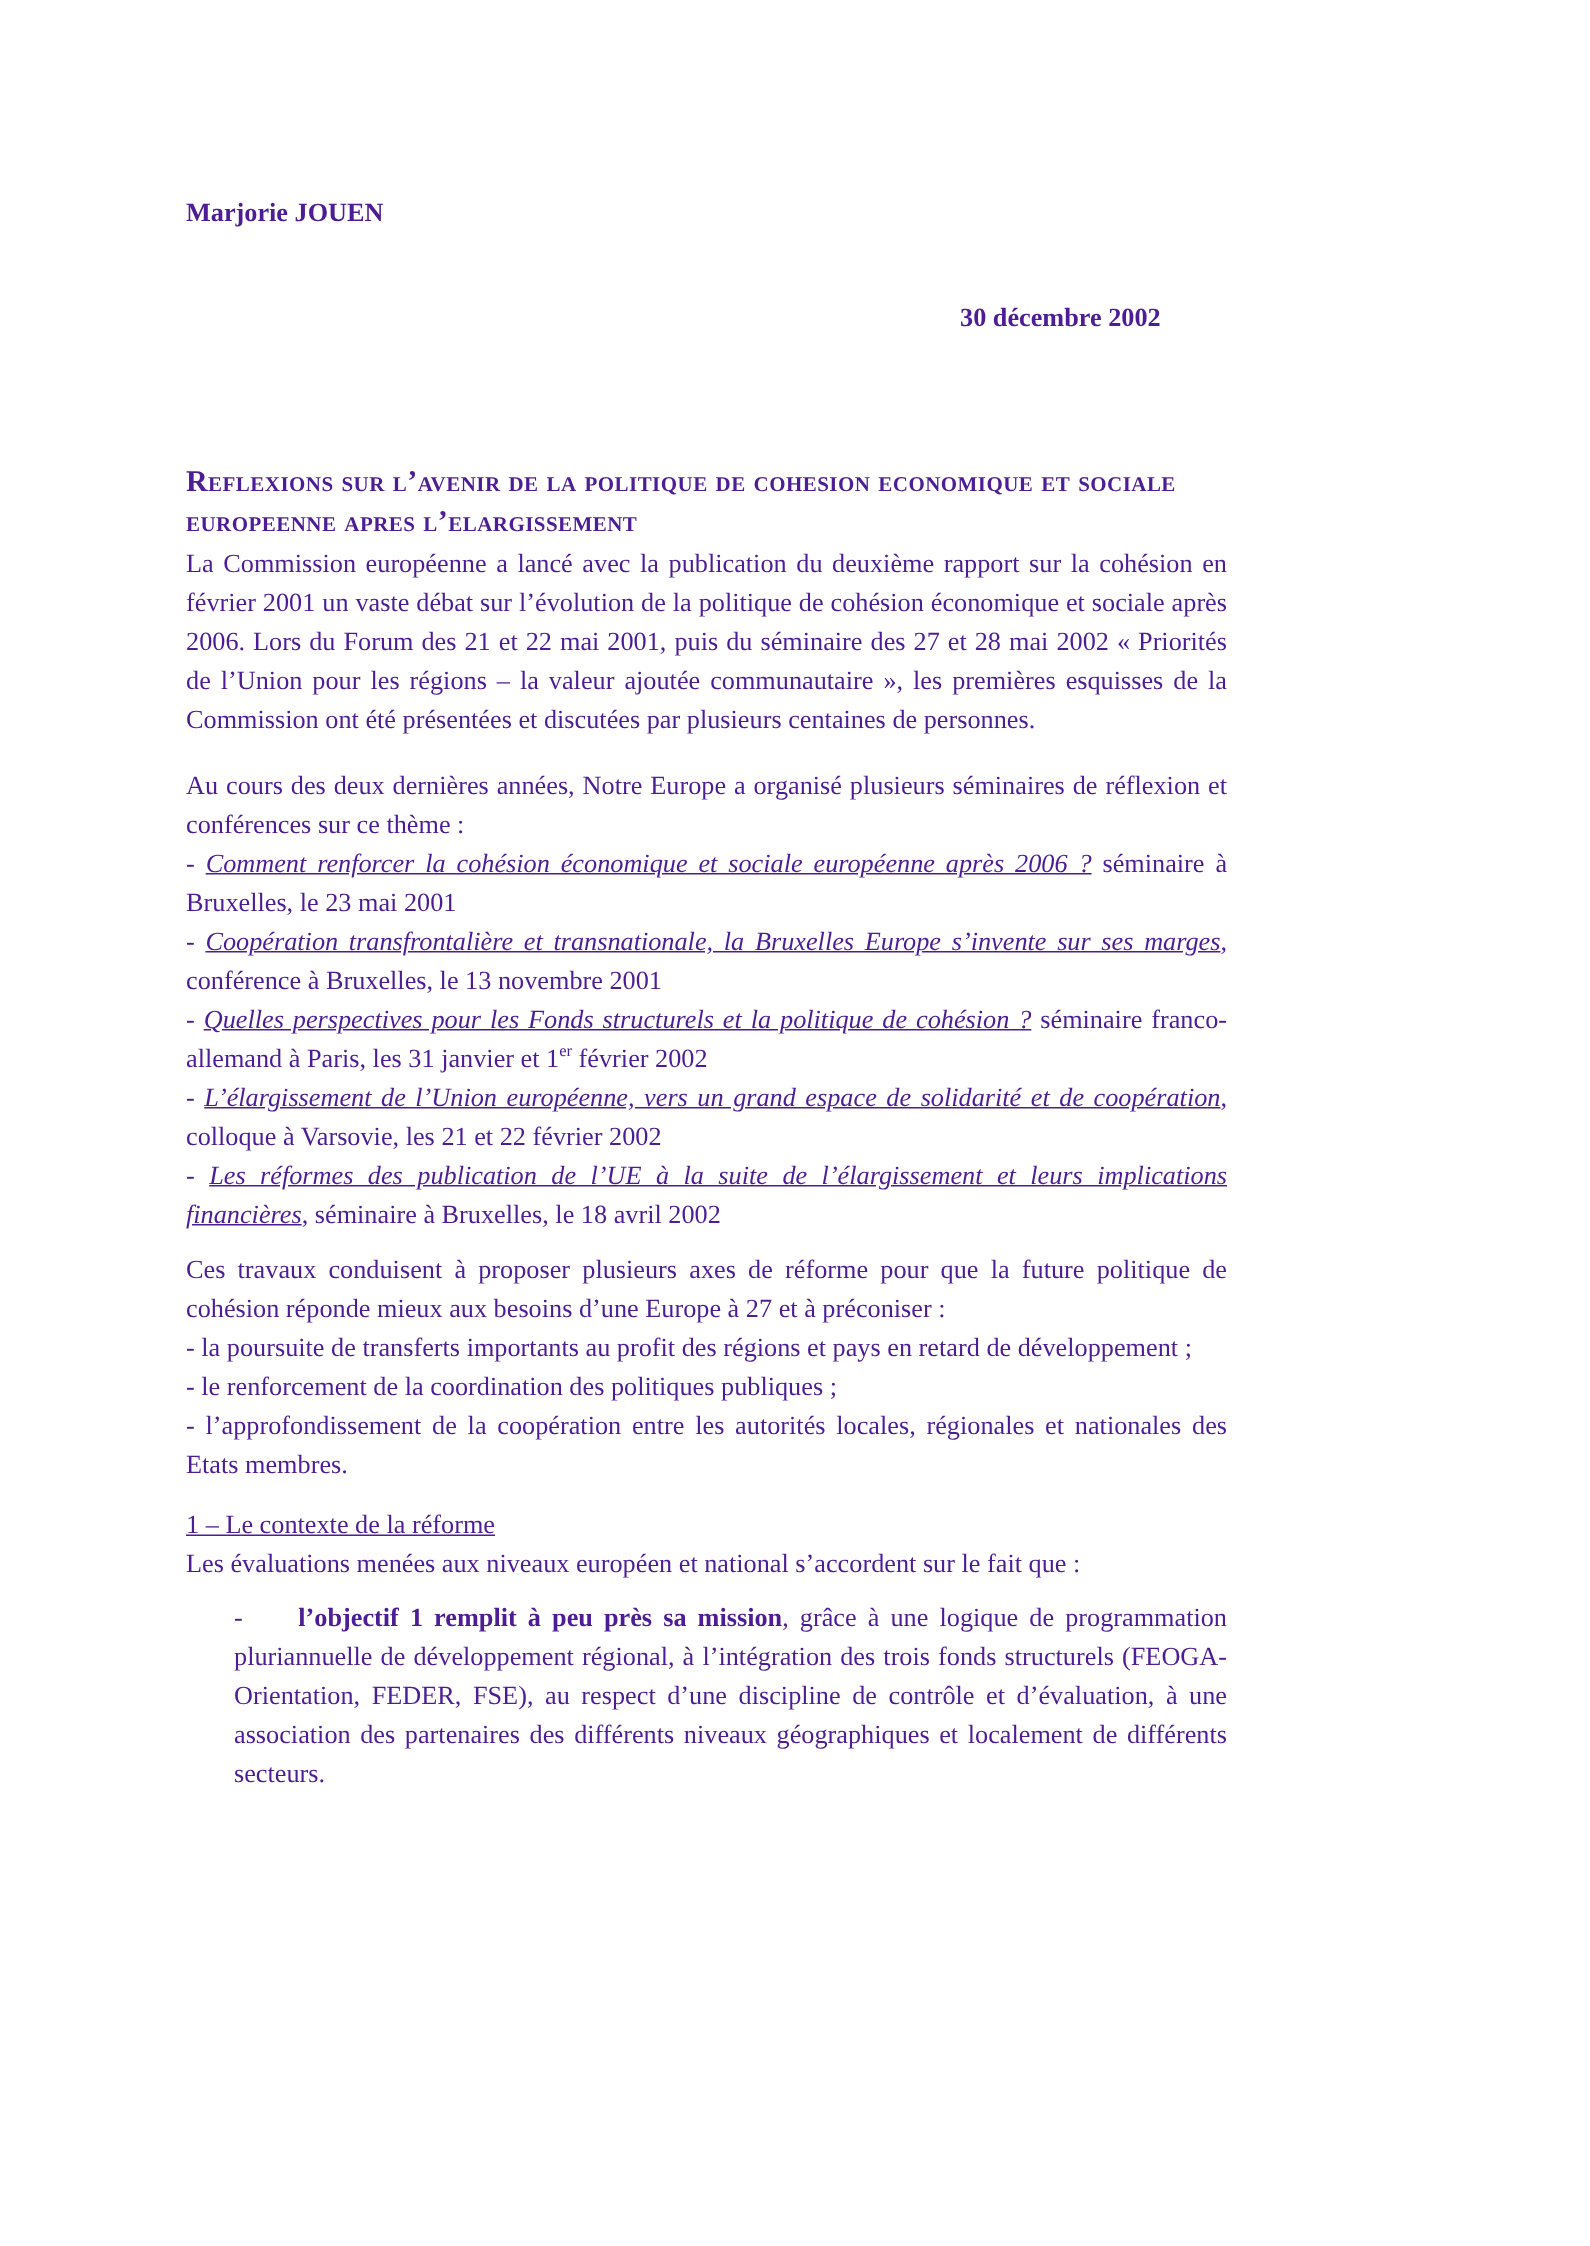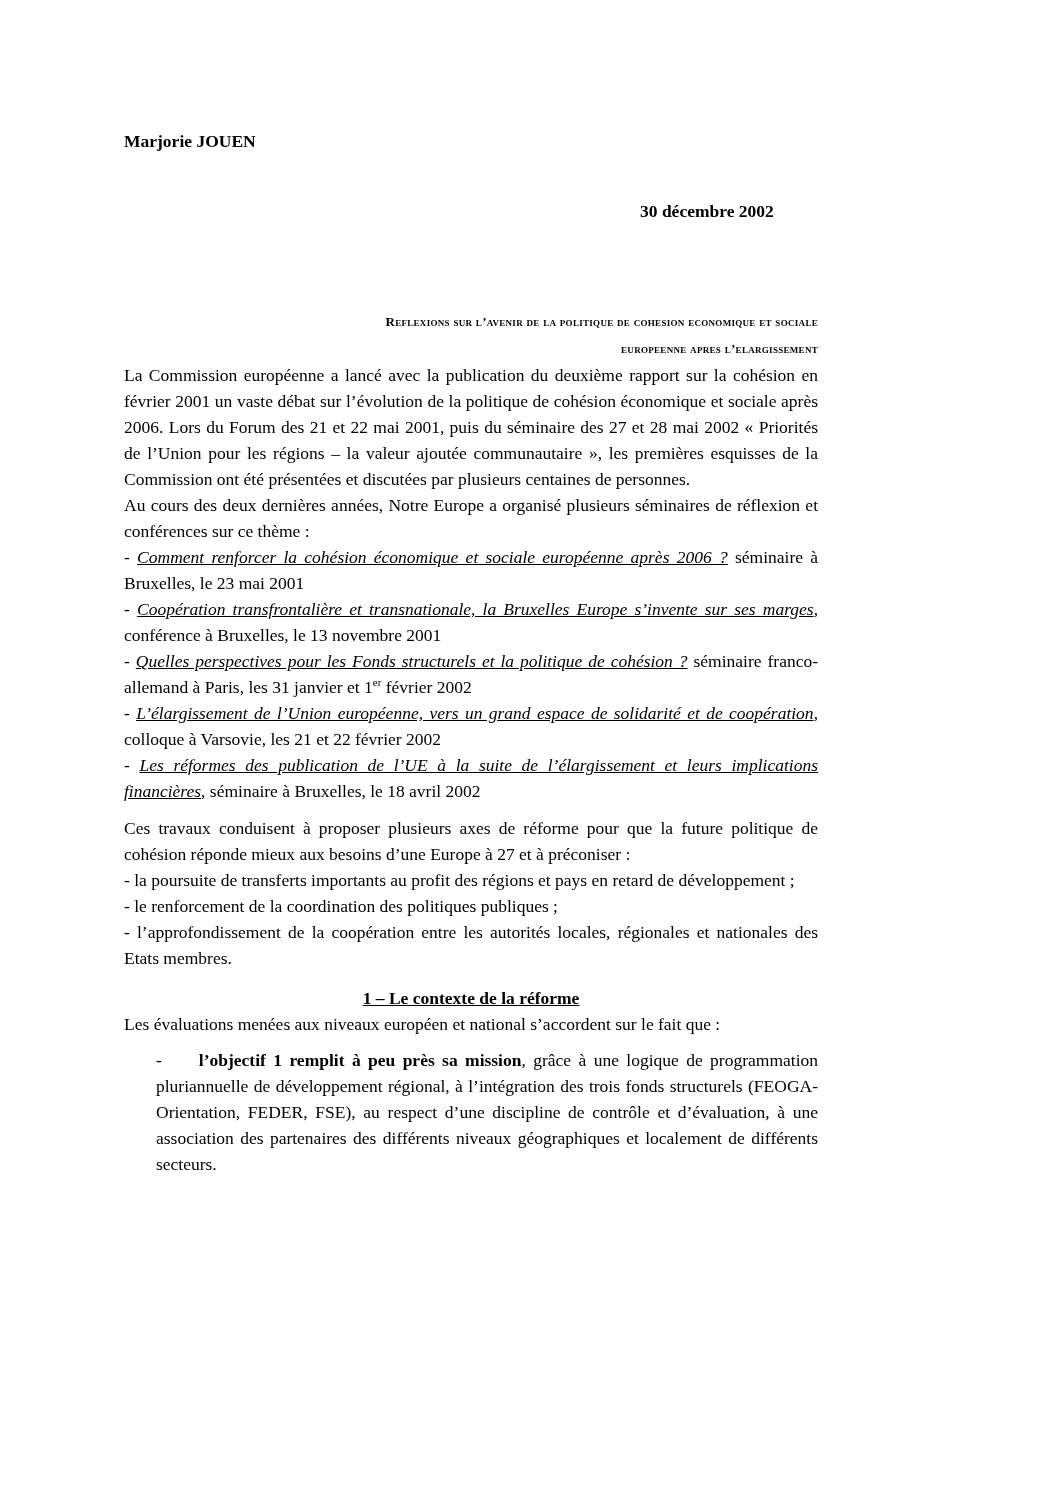--- a/index.html
+++ b/index.html
@@ -5,40 +5,40 @@
   html, body { margin: 0; padding: 0; background: #ffffff; }
   .page {
     position: relative;
     width: 941px;
     height: 1497px;
     background: #ffffff;
     overflow: hidden;
     font-family: "Liberation Serif", "DejaVu Serif", serif;
     font-size: 17.5px;
     line-height: 26px;
-    color: #000000;
+    color: #4c1d95;
   }
   .content { padding: 128px 123px 0 124px; }
   p { margin: 0; }
   .author { font-weight: bold; }
   .dateline { margin-top: 44px; padding-left: 516px; font-weight: bold; white-space: nowrap; }
   .title {
     margin-top: 84px;
-    text-align: right;
+    text-align: left;
     font-weight: bold;
     font-variant: small-caps;
-    font-size: 13px;
+    font-size: 20px;
     line-height: 27px;
     letter-spacing: 0.3px;
   }
   .just { text-align: justify; }
   .p1 { }
-  .block2 { }
+  .block2 { margin-top: 18px; }
   .block3 { margin-top: 11px; }
-  .h1 { margin-top: 14px; font-weight: bold; text-decoration: underline; text-align: center; }
+  .h1 { margin-top: 14px; font-weight: normal; text-decoration: underline; }
   .h2 { margin-top: 22px; text-decoration: underline; }
   .lead { }
   .p4 { margin-top: 10px; margin-left: 32px; }
   .tab { display: inline-block; width: 37px; }
   sup { font-size: 11px; line-height: 0; vertical-align: super; }
   i { font-style: italic; text-decoration: underline; }
   b { font-weight: bold; }
 </style>
 </head>
 <body>

